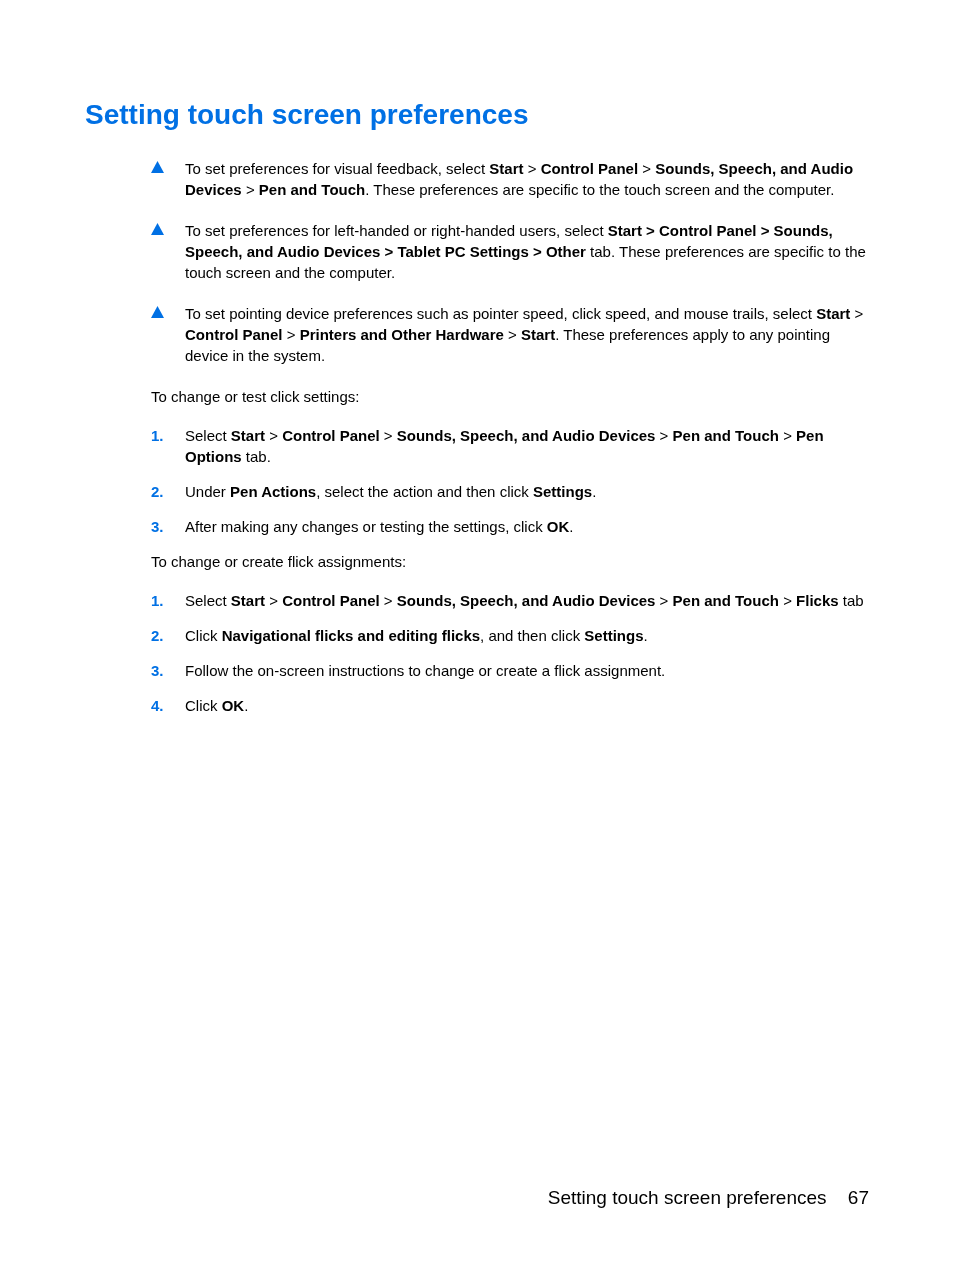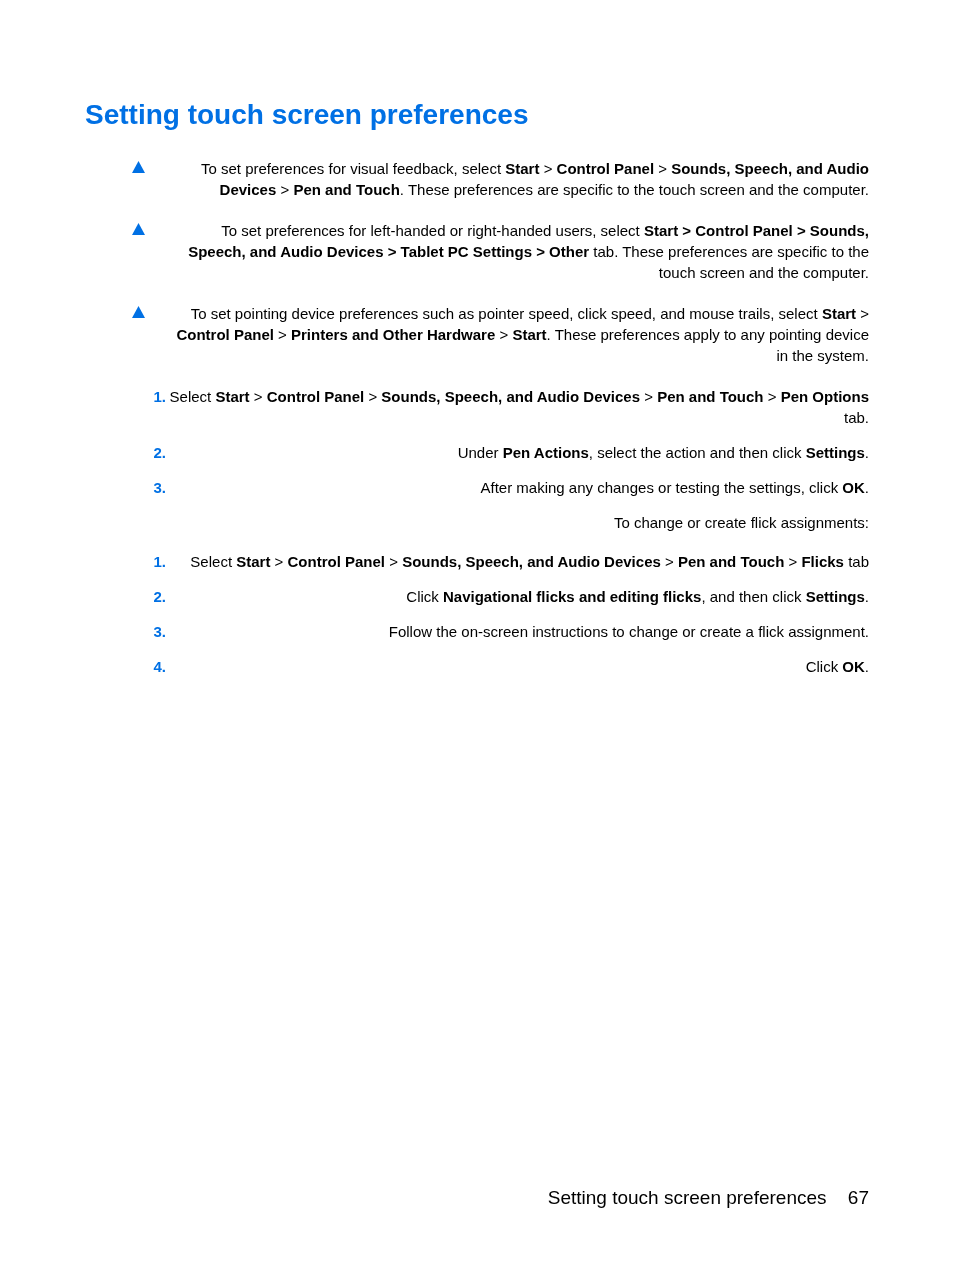--- a/index.html
+++ b/index.html
@@ -14,22 +14,21 @@
       padding: 95px 85px 60px 85px;
       position: relative;
     }
     .heading {
       color: #0070e4;
       font-size: 28px;
       font-weight: bold;
       margin-bottom: 24px;
     }
     .content {
-      margin-left: 47px;
-      text-align: right;
+      margin-left: 66px;
     }
     .bullet-item {
       display: flex;
       align-items: flex-start;
       margin-bottom: 20px;
     }
     .triangle-icon {
       flex: 0 0 auto;
       width: 34px;
       padding-top: 3px;
@@ -85,20 +84,21 @@
 
   <div class="bullet-item">
     <div class="triangle-icon">
       <svg width="13" height="12" viewBox="0 0 13 12">
           <polygon points="6.5,0 13,12 0,12" fill="#0070e4"></polygon>
         </svg>
     </div>
     <div class="bullet-text">To set pointing device preferences such as pointer speed, click speed, and mouse trails, select <b>Start</b> &gt; <b>Control Panel</b> &gt; <b>Printers and Other Hardware</b> &gt; <b>Start</b>. These preferences apply to any pointing device in the system.</div>
   </div>
 
+  <p class="intro">To change or test click settings:</p>
 
   <div class="numbered-item">
     <div class="num">1.</div>
     <div class="step-text">Select <b>Start</b> &gt; <b>Control Panel</b> &gt; <b>Sounds, Speech, and Audio Devices</b> &gt; <b>Pen and Touch</b> &gt; <b>Pen Options</b> tab.</div>
   </div>
   <div class="numbered-item">
     <div class="num">2.</div>
     <div class="step-text">Under <b>Pen Actions</b>, select the action and then click <b>Settings</b>.</div>
   </div>
   <div class="numbered-item">

